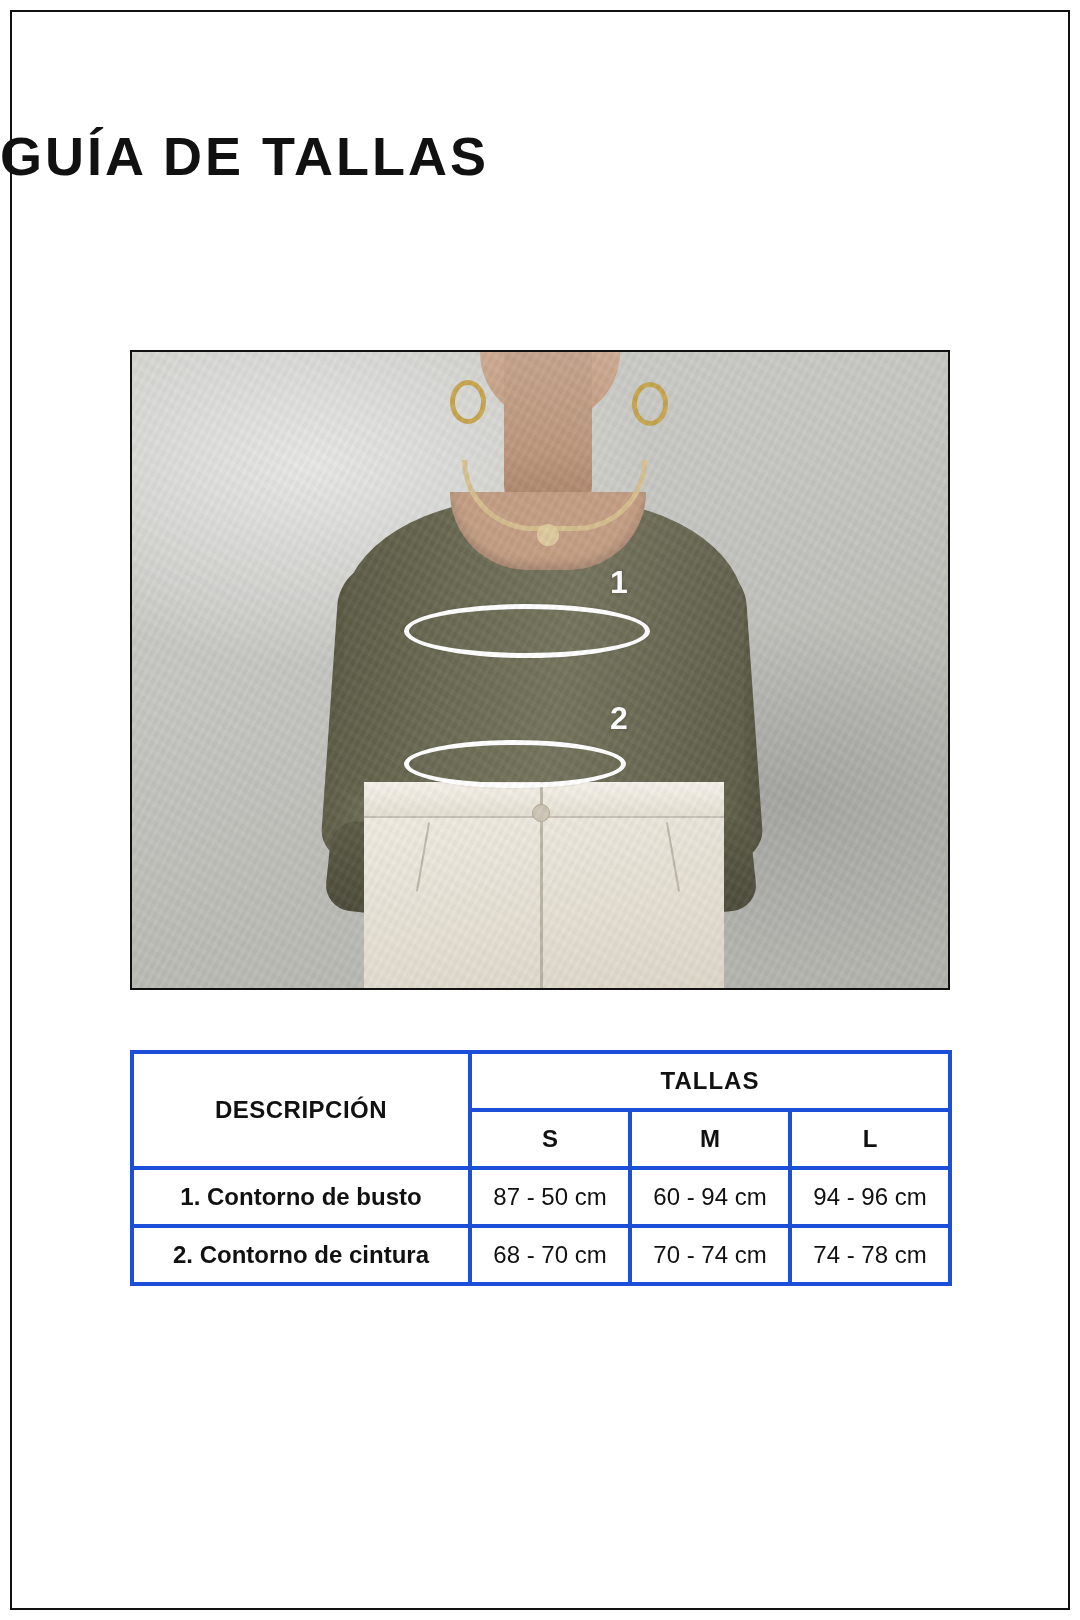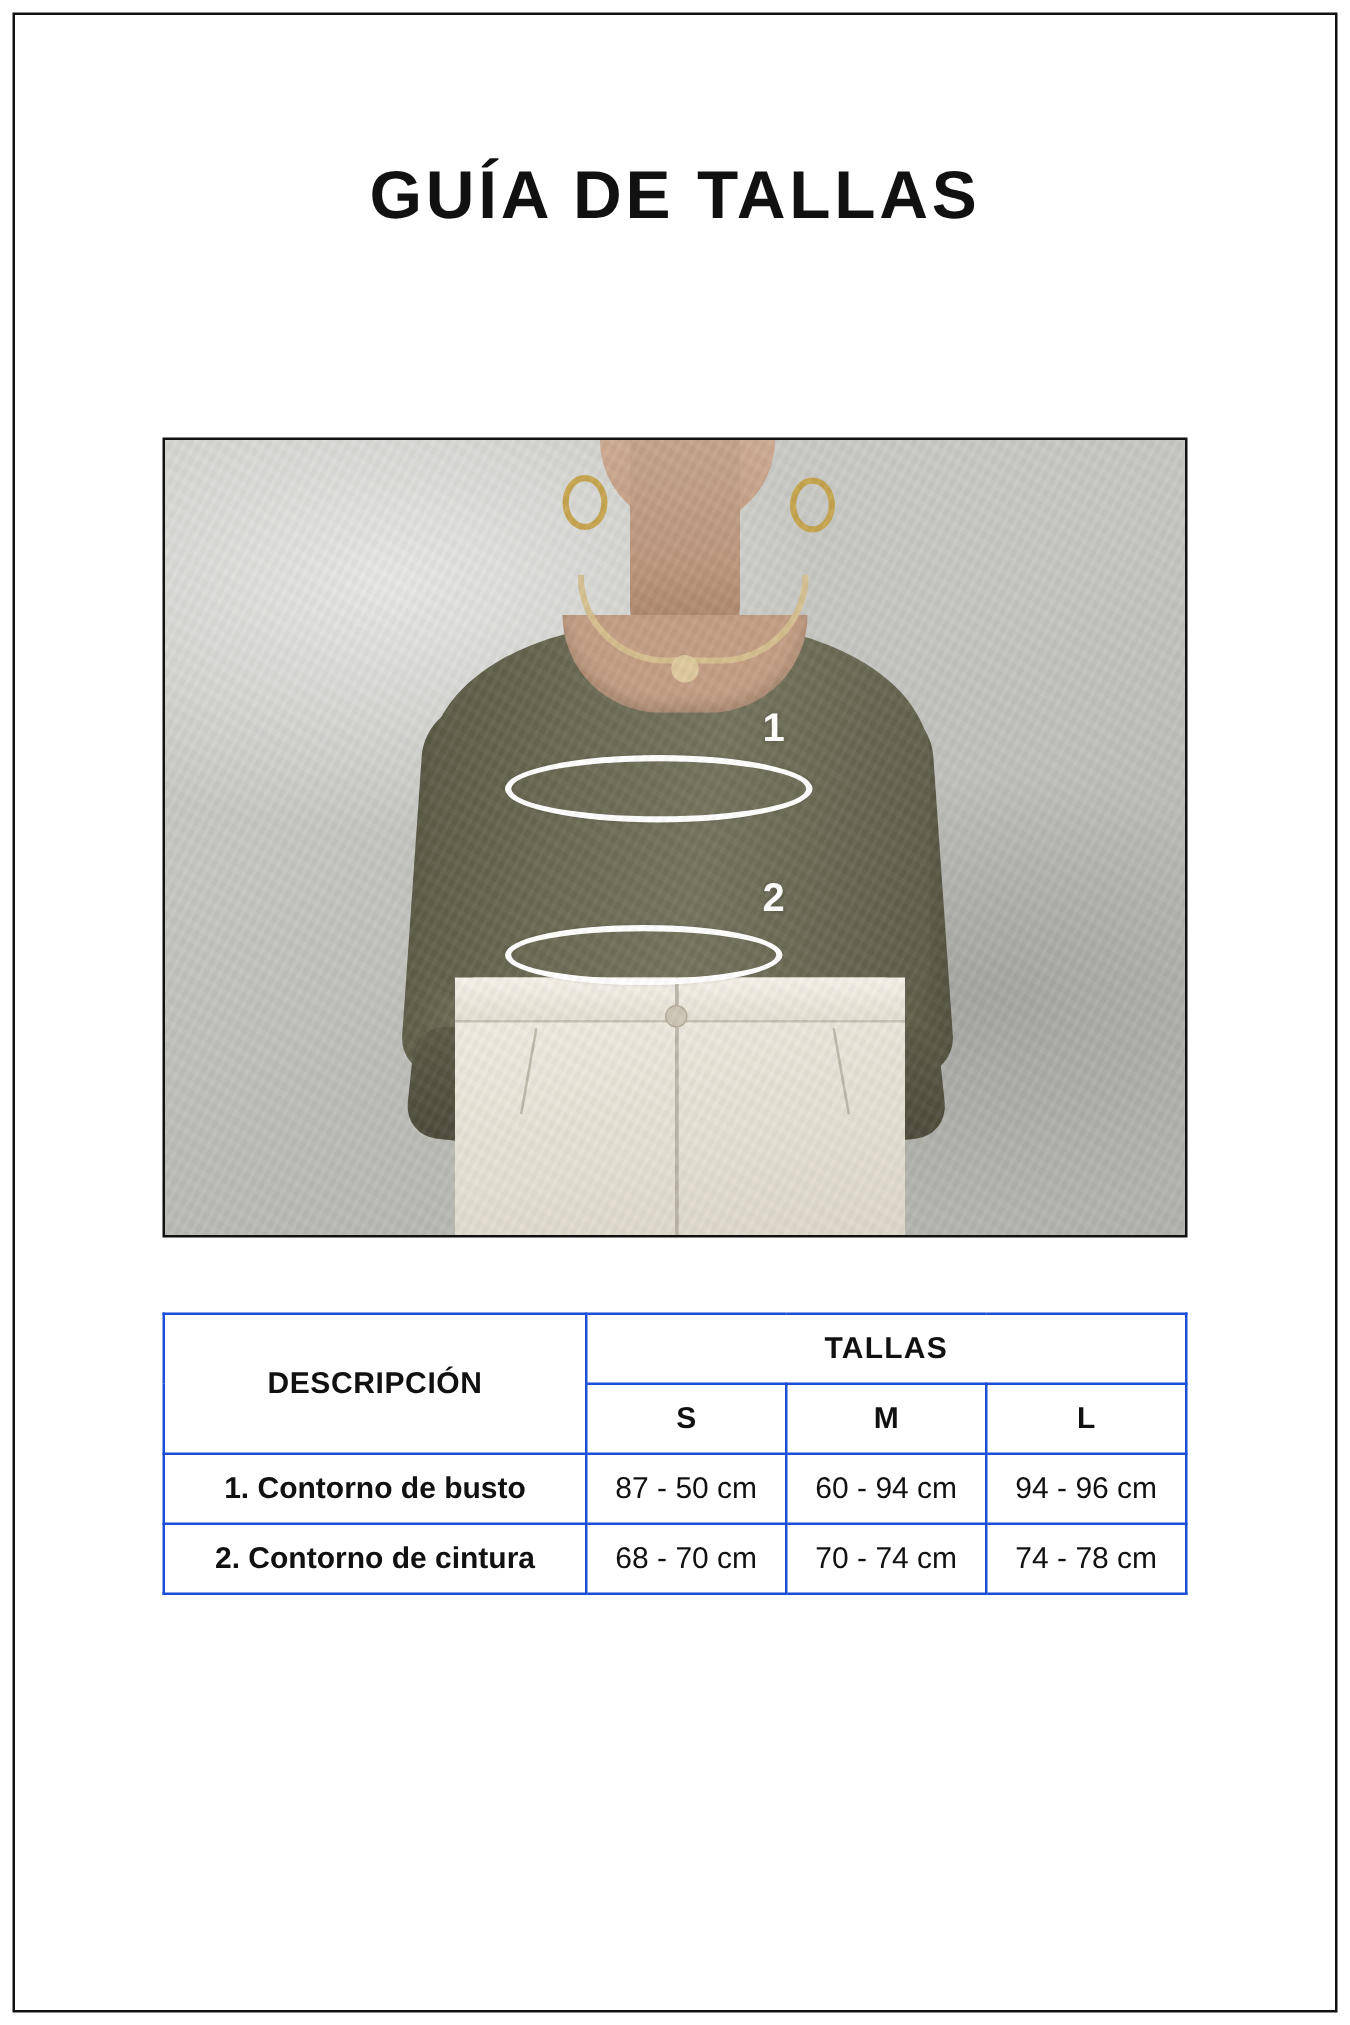--- a/index.html
+++ b/index.html
@@ -30,21 +30,21 @@
     border: 2px solid #111111;
     box-sizing: border-box;
     pointer-events: none;
   }
 
   
   .header {
     position: absolute;
     left: 0; top: 128px;
     width: 1080px;
-    text-align: center;
+    text-align: left;
   }
   .title {
     font-size: 54px;
     font-weight: 700;
     letter-spacing: 3px;
     line-height: 1.05;
     margin: 0;
   }
   .subtitle {
     font-size: 29px;
@@ -236,21 +236,21 @@
     left: 130px;
     top: 1050px;
     width: 820px;
   }
   table.sizes {
     width: 820px;
     border-collapse: collapse;
     table-layout: fixed;
   }
   table.sizes th, table.sizes td {
-    border: 2px solid #1d4ed8;
+    border: 4px solid #1d4ed8;
     text-align: center;
     font-size: 24px;
     color: #111111;
     padding: 0;
     height: 54px;
   }
   .col-desc { width: 338px; }
   .col-size { width: 160px; }
   .desc-head {
     font-size: 27px;

